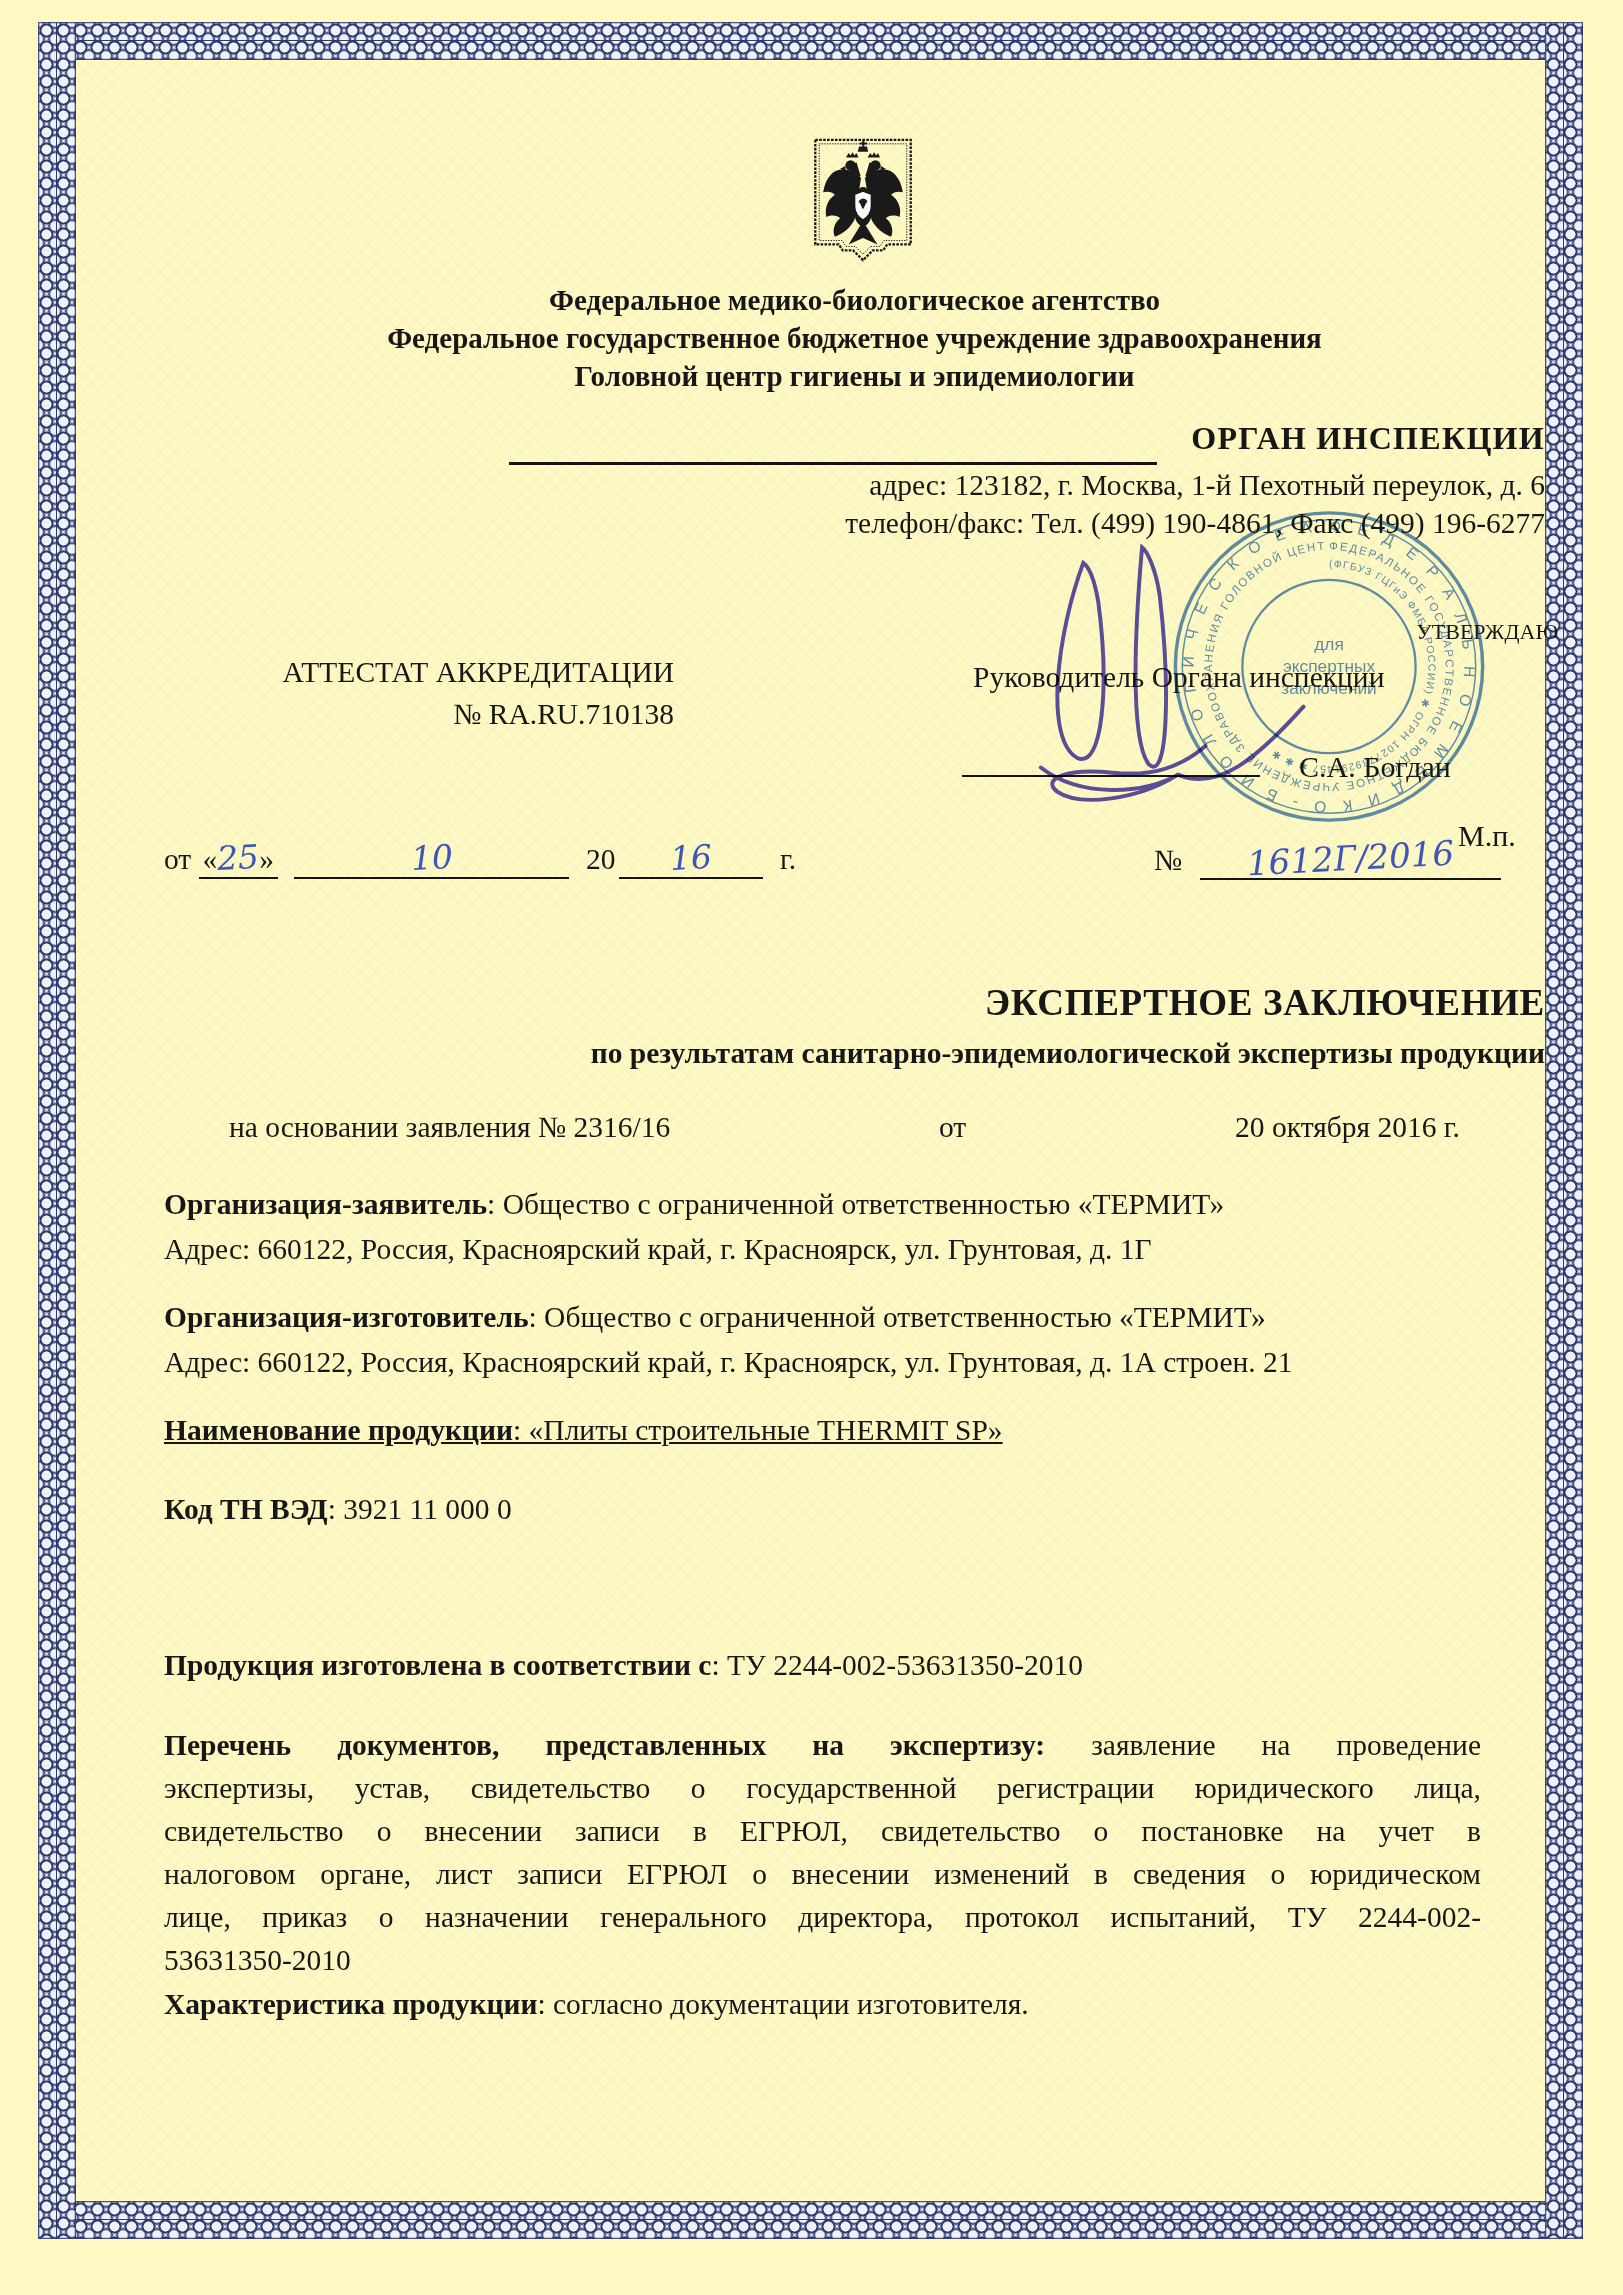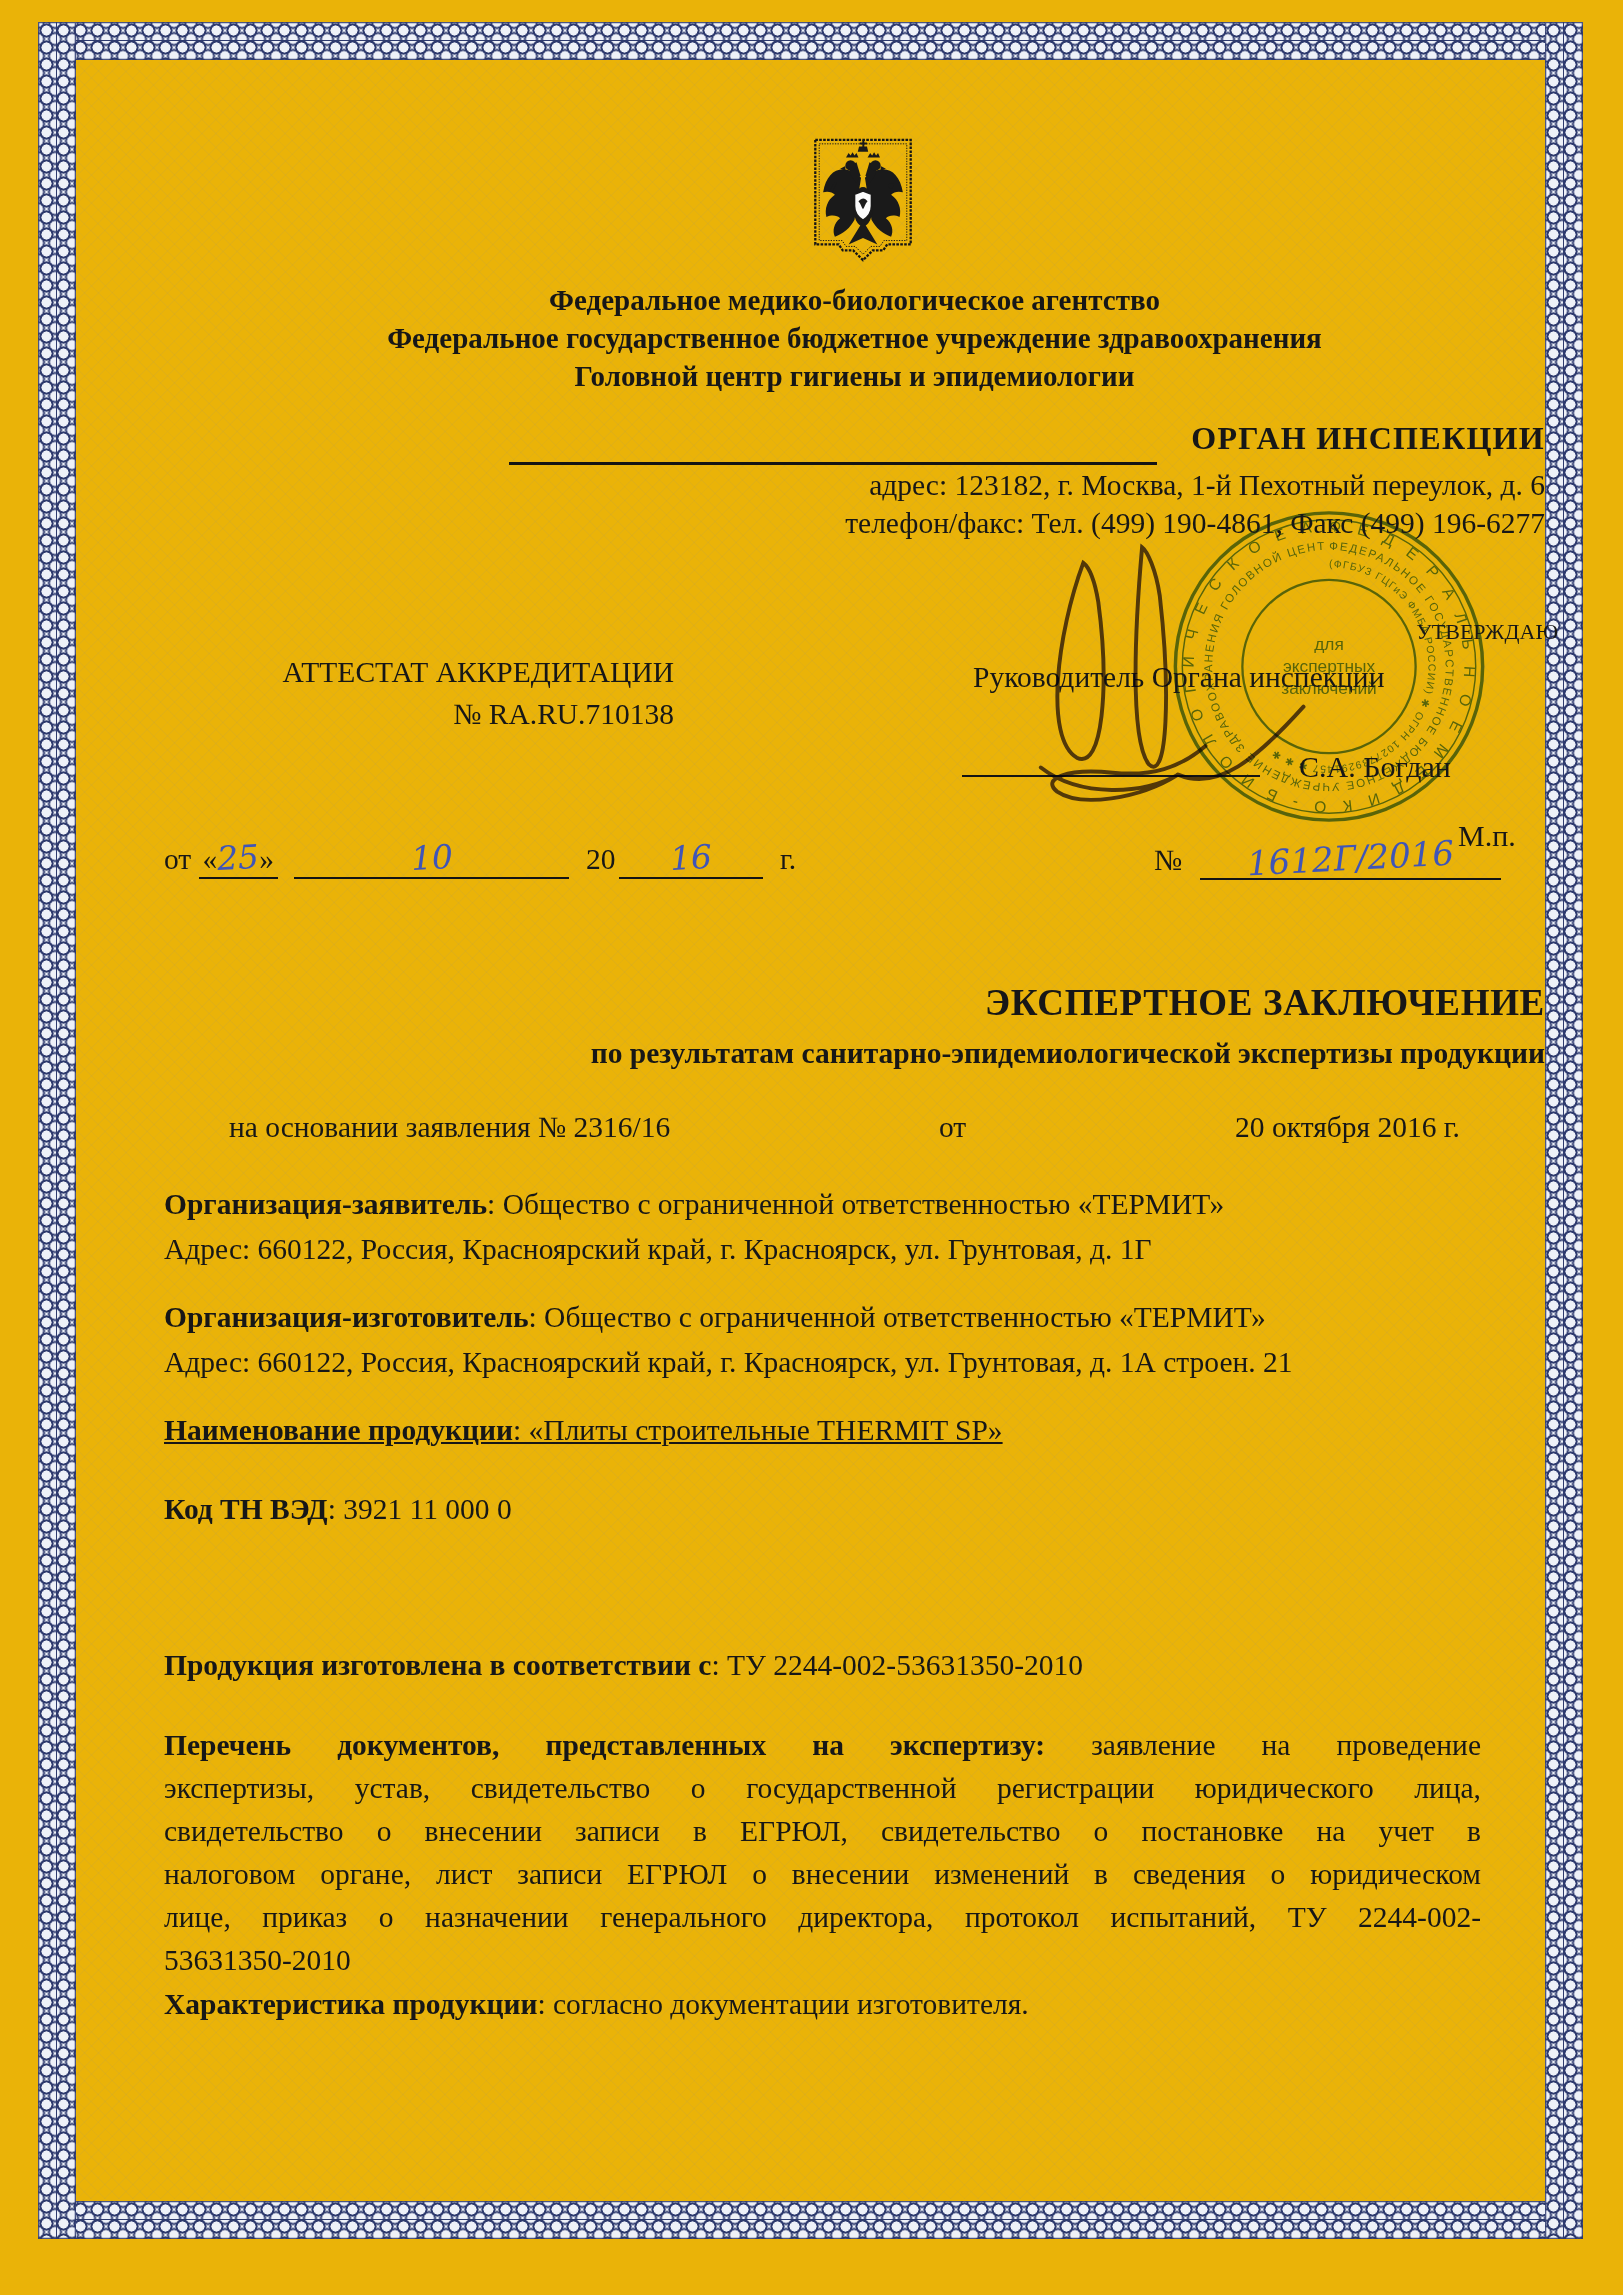--- a/index.html
+++ b/index.html
@@ -1,21 +1,21 @@
 <!DOCTYPE html>
 <html style="font-size:10.5px"><head>
 <meta charset="utf-8">
 <style>
   html,body{margin:0;padding:0;}
   body{
     width:1623px;height:2295px;position:relative;background:#ffffff;
     font-family:"Liberation Serif", serif;color:#171717;
     -webkit-font-smoothing:antialiased;
   }
-  .page{position:absolute;inset:0;background:#eab308;overflow:hidden;}
+  .page{position:absolute;inset:0;background:#fef9c3;overflow:hidden;}
   
   .band{
     position:absolute;
     background-color:#eef1f8;
     background-image:
       radial-gradient(circle, rgba(46,58,110,0) 4.9px, #2e3a6e 5.2px 6.9px, rgba(46,58,110,0) 7.2px),
       radial-gradient(circle, rgba(46,58,110,0) 4.9px, #2e3a6e 5.2px 6.9px, rgba(46,58,110,0) 7.2px),
       linear-gradient(#2e3a6e,#2e3a6e);
     background-size:17px 17px,17px 17px,100% 1.3px;
     background-position:0 0,8.5px 8.5px,center center;

